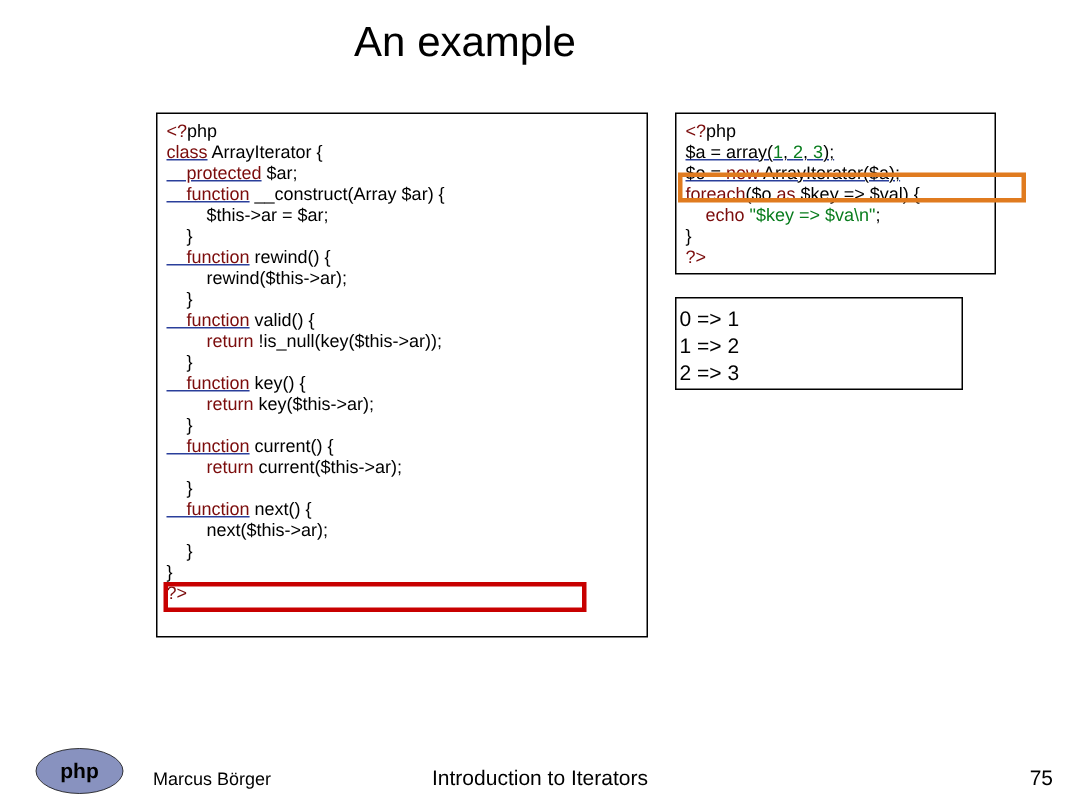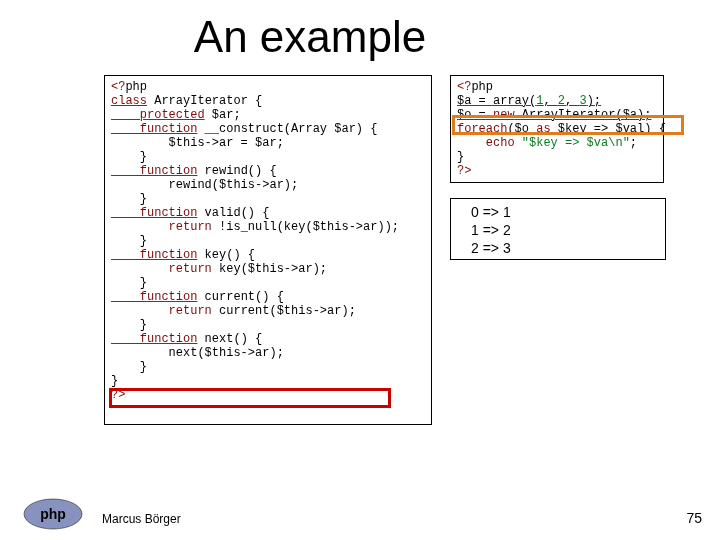--- a/index.html
+++ b/index.html
@@ -4,36 +4,36 @@
 <style>
   * { margin: 0; padding: 0; box-sizing: border-box; }
   html, body { width: 720px; height: 540px; background: #fff; font-family: Verdana, Arial, sans-serif; color: #000; position: relative; }
   .slide { width: 720px; height: 540px; position: relative; }
 
   .logo-oreilly { position: absolute; top: 6px; left: 10px; width: 72px; border: 1px solid #bbb; padding: 2px 3px; font-size: 7px; line-height: 1.05; font-family: Helvetica, Arial, sans-serif; }
   .logo-oreilly .or { font-weight: bold; font-size: 7px; letter-spacing: 0.5px; }
   .logo-oreilly .open { color: #cc0000; font-weight: 900; font-size: 12px; line-height: 0.9; letter-spacing: -0.5px; }
   .logo-oreilly .conv { font-size: 7px; letter-spacing: 0.5px; margin-top: 1px; }
 
-  .title { position: absolute; top: 12px; left: 0; width: 620px; text-align: center; font-size: 44px; font-family: Verdana, sans-serif; }
+  .title { position: absolute; top: 12px; left: 0; width: 620px; text-align: center; font-size: 28px; font-family: Verdana, sans-serif; }
 
-  .codebox { position: absolute; border: 1.5px solid #000; font-family: Liberation Mono, monospace; font-size: 12px; line-height: 14px; padding: 4px 6px; white-space: pre; }
+  .codebox { position: absolute; border: 1.5px solid #000; font-family: Liberation Sans, sans-serif; font-size: 12px; line-height: 14px; padding: 4px 6px; white-space: pre; }
   .codebox-left { top: 75px; left: 104px; width: 328px; height: 350px; }
   .codebox-right { top: 75px; left: 450px; width: 214px; height: 108px; }
 
   .kw { color: #7b0c0c; }
   .hl-blue { text-decoration: underline; text-decoration-color: #2a3f9b; text-decoration-thickness: 1px; }
   .num { color: #0a7d1e; }
   .str { color: #0a7d1e; }
 
   .red-box { position: absolute; border: 3px solid #c80000; background: transparent; }
   .red-box-left { top: 388px; left: 109px; width: 282px; height: 20px; }
   .orange-box { position: absolute; border: 3px solid #e07b1f; background: transparent; top: 115px; left: 452px; width: 232px; height: 20px; }
 
-  .output-box { position: absolute; top: 198px; left: 450px; width: 216px; height: 62px; border: 1.5px solid #000; font-family: Arial, sans-serif; font-size: 14px; line-height: 18px; padding: 4px 20px; white-space: pre; }
+  .output-box { position: absolute; top: 198px; left: 450px; width: 192px; height: 62px; border: 1.5px solid #000; font-family: Arial, sans-serif; font-size: 14px; line-height: 18px; padding: 4px 2px; white-space: pre; }
 
   .php-logo { position: absolute; bottom: 10px; left: 22px; width: 62px; height: 32px; }
   .php-logo svg { width: 62px; height: 32px; }
 
   .author { position: absolute; bottom: 14px; left: 102px; font-size: 12px; font-family: Verdana, sans-serif; }
   .footer-title { position: absolute; bottom: 14px; left: 0; width: 720px; text-align: center; font-size: 14px; font-family: Verdana, sans-serif; }
   .page-num { position: absolute; bottom: 14px; right: 18px; font-size: 14px; font-family: Verdana, sans-serif; }
 </style>
 </head>
 <body>
@@ -84,15 +84,16 @@
 <span>2 =&gt; 3</span></div>
 
   <div class="php-logo">
     <svg viewBox="0 0 120 64">
       <ellipse cx="60" cy="32" rx="58" ry="30" fill="#8892BF" stroke="#000" stroke-width="1"></ellipse>
       <text x="60" y="41" text-anchor="middle" font-family="Arial Black, Arial" font-size="28" font-weight="900" fill="#000">php</text>
     </svg>
   </div>
 
   <div class="author">Marcus Börger</div>
+  <div class="footer-title">Introduction to Iterators</div>
   <div class="page-num">75</div>
 
 </div>
 
 </body></html>

